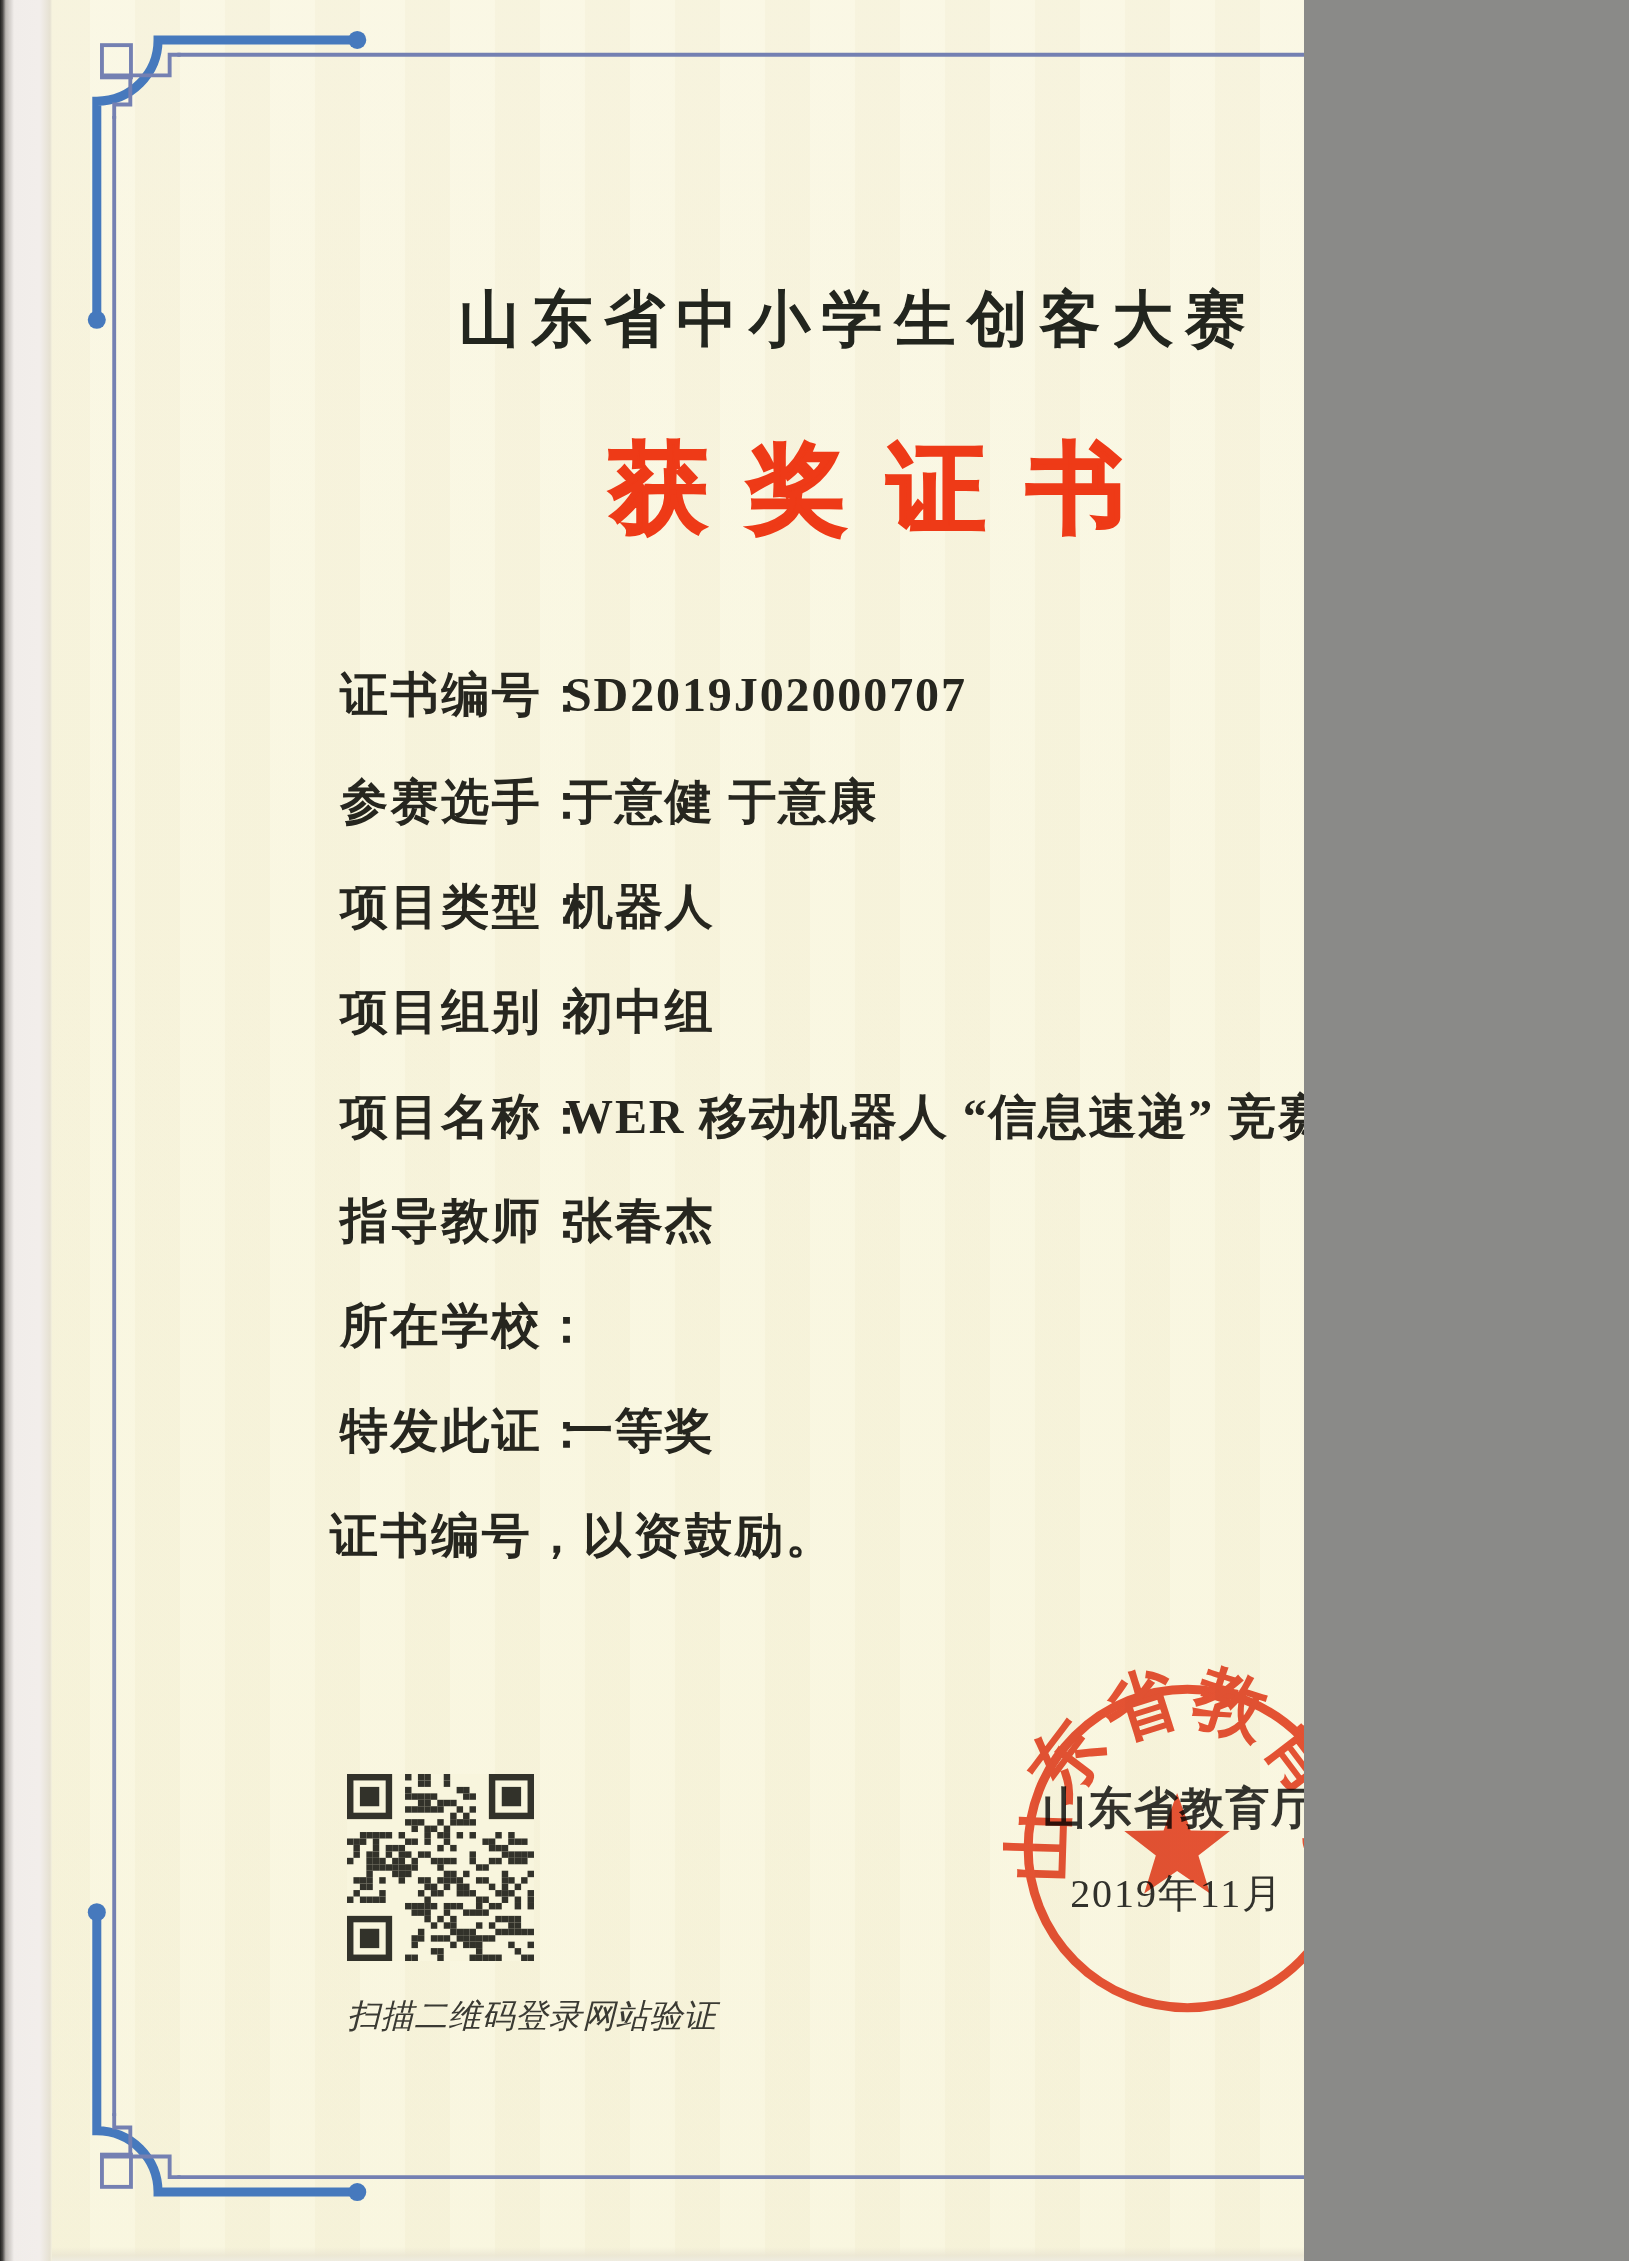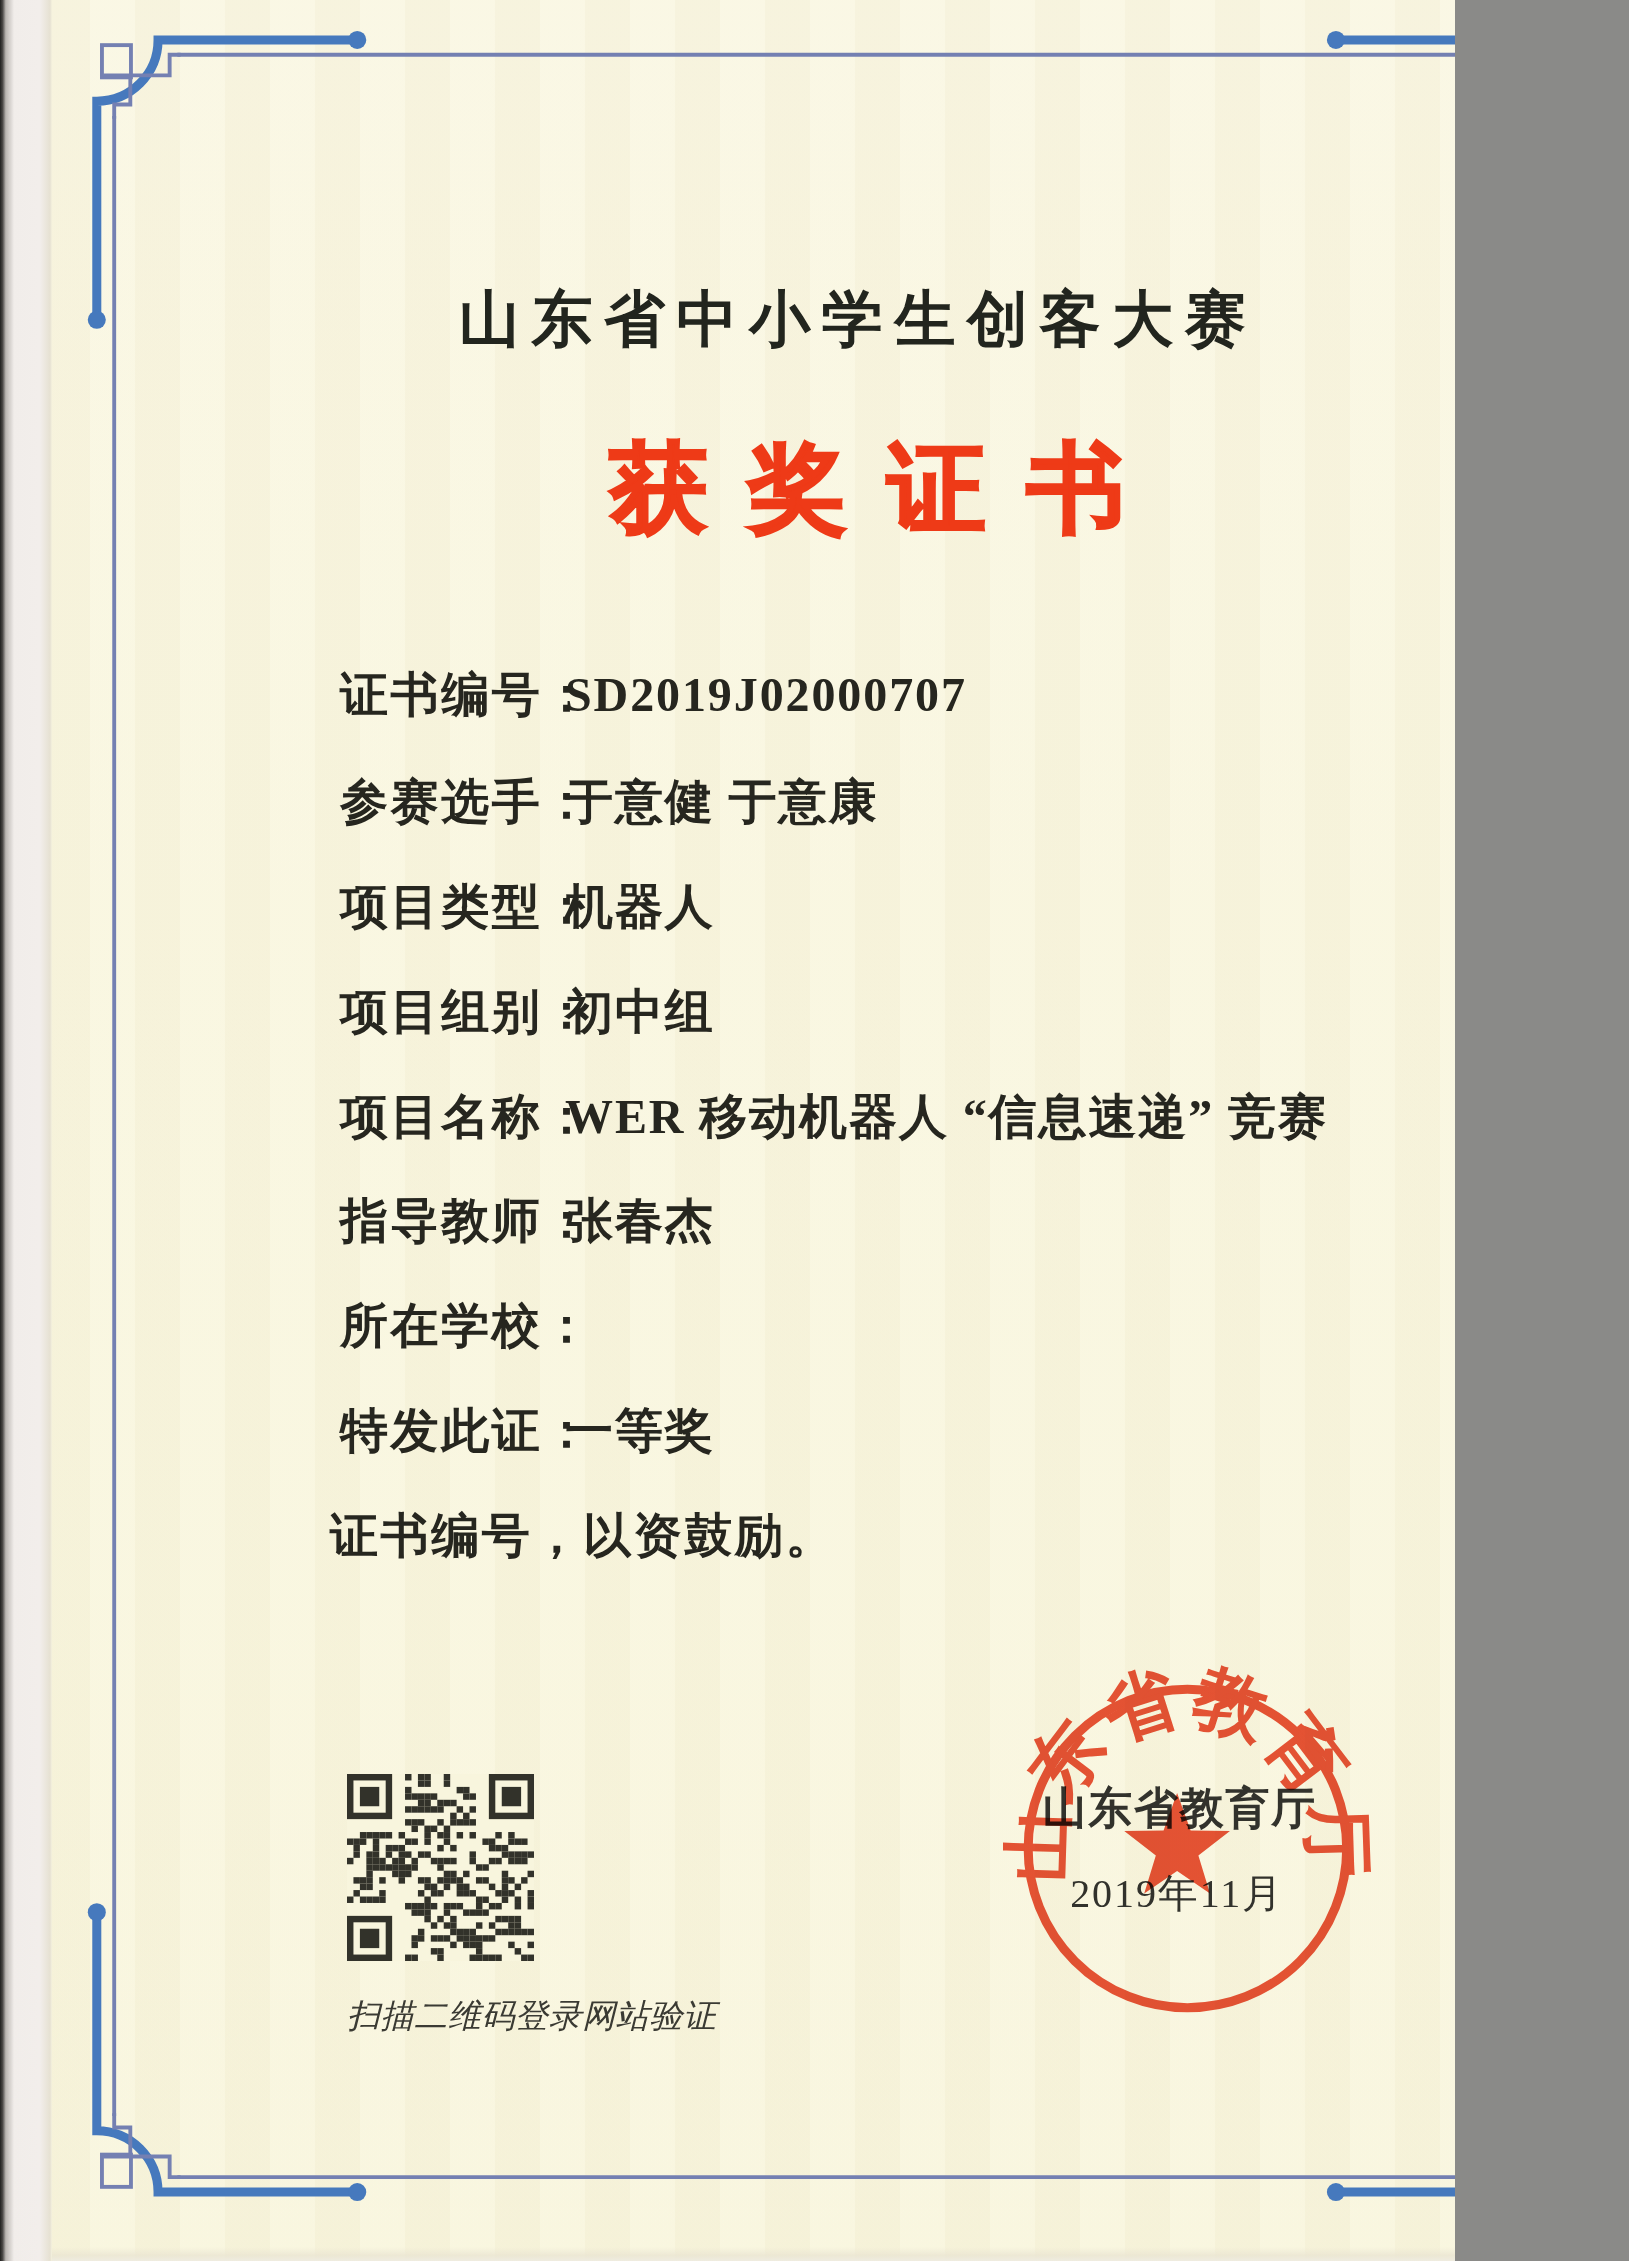--- a/index.html
+++ b/index.html
@@ -1,18 +1,18 @@
 <!DOCTYPE html>
 <html style="font-size:10.3px"><head>
 <meta charset="utf-8">
 <style>
   html,body{margin:0;padding:0;background:#8a8a88;}
   #page{
     position:relative;
-    width:1455px;height:2261px;
+    width:1304px;height:2261px;
     background:
       repeating-linear-gradient(90deg, rgba(252,250,234,.35) 0 45px, rgba(243,238,214,.35) 45px 90px),
       linear-gradient(180deg,#f9f6e2 0%,#f8f5dd 40%,#f7f4da 100%);
     overflow:hidden;
     font-family:"Liberation Serif","DejaVu Serif",serif;
     color:#26261f;
   }
   
   .scan-strip-left{
     position:absolute;left:0;top:0;width:52px;height:100%;

